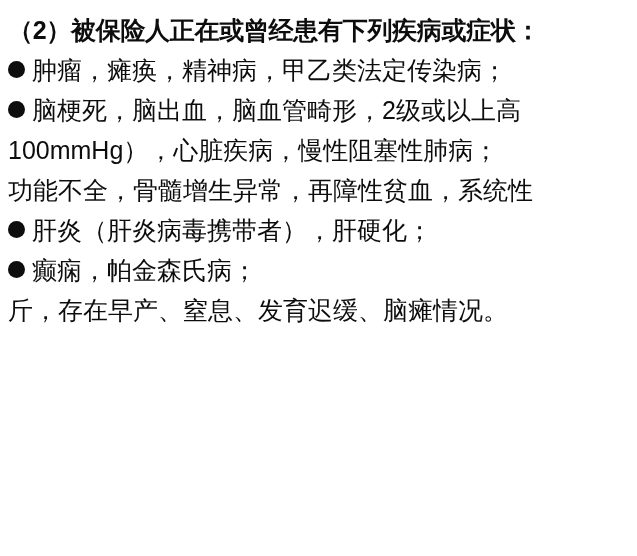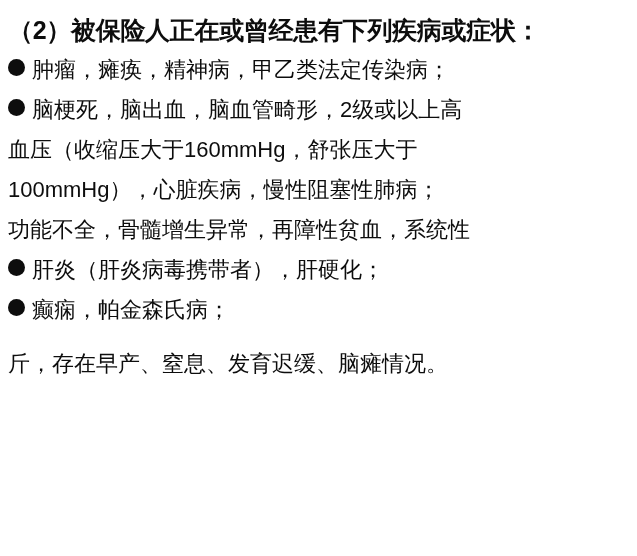--- a/index.html
+++ b/index.html
@@ -15,21 +15,21 @@
     overflow: hidden;
   }
   #doc {
     width: 563px;
     height: 556px;
     box-sizing: border-box;
     padding: 10px 8px 0 8px;
     position: relative;
   }
   .line {
-    font-size: 22px;
+    font-size: 25px;
     line-height: 40px;
     letter-spacing: 0px;
     white-space: nowrap;
     font-weight: 500;
   }
   .heading {
     font-weight: 700;
     font-size: 25px;
     letter-spacing: -0.3px;
   }
@@ -47,38 +47,36 @@
   }
   .cont {
     display: block;
   }
   .last-two {
     font-weight: 700;
     font-size: 25px;
   }
   .tail {
     font-weight: 500;
-    margin-top: 14px;
   }
 </style>
 </head>
 <body>
 
 <div id="doc">
 
   <div class="line heading">（2）被保险人正在或曾经患有下列疾病或症状：</div>
 
   <div class="line bullet-line">
     <span class="bullet"></span><span>肿瘤，瘫痪，精神病，甲乙类法定传染病；</span>
   </div>
 
   <div class="line bullet-line">
     <span class="bullet"></span><span>脑梗死，脑出血，脑血管畸形，2级或以上高</span>
   </div>
-  <div class="line cont">血压（收缩压大于160mmHg，舒张压大于</div>
   <div class="line cont">100mmHg），心脏疾病，慢性阻塞性肺病；</div>
 
   <div class="line cont">功能不全，骨髓增生异常，再障性贫血，系统性</div>
 
   <div class="line bullet-line">
     <span class="bullet"></span><span>肝炎（肝炎病毒携带者），肝硬化；</span>
   </div>
 
   <div class="line bullet-line">
     <span class="bullet"></span><span>癫痫，帕金森氏病；</span>

